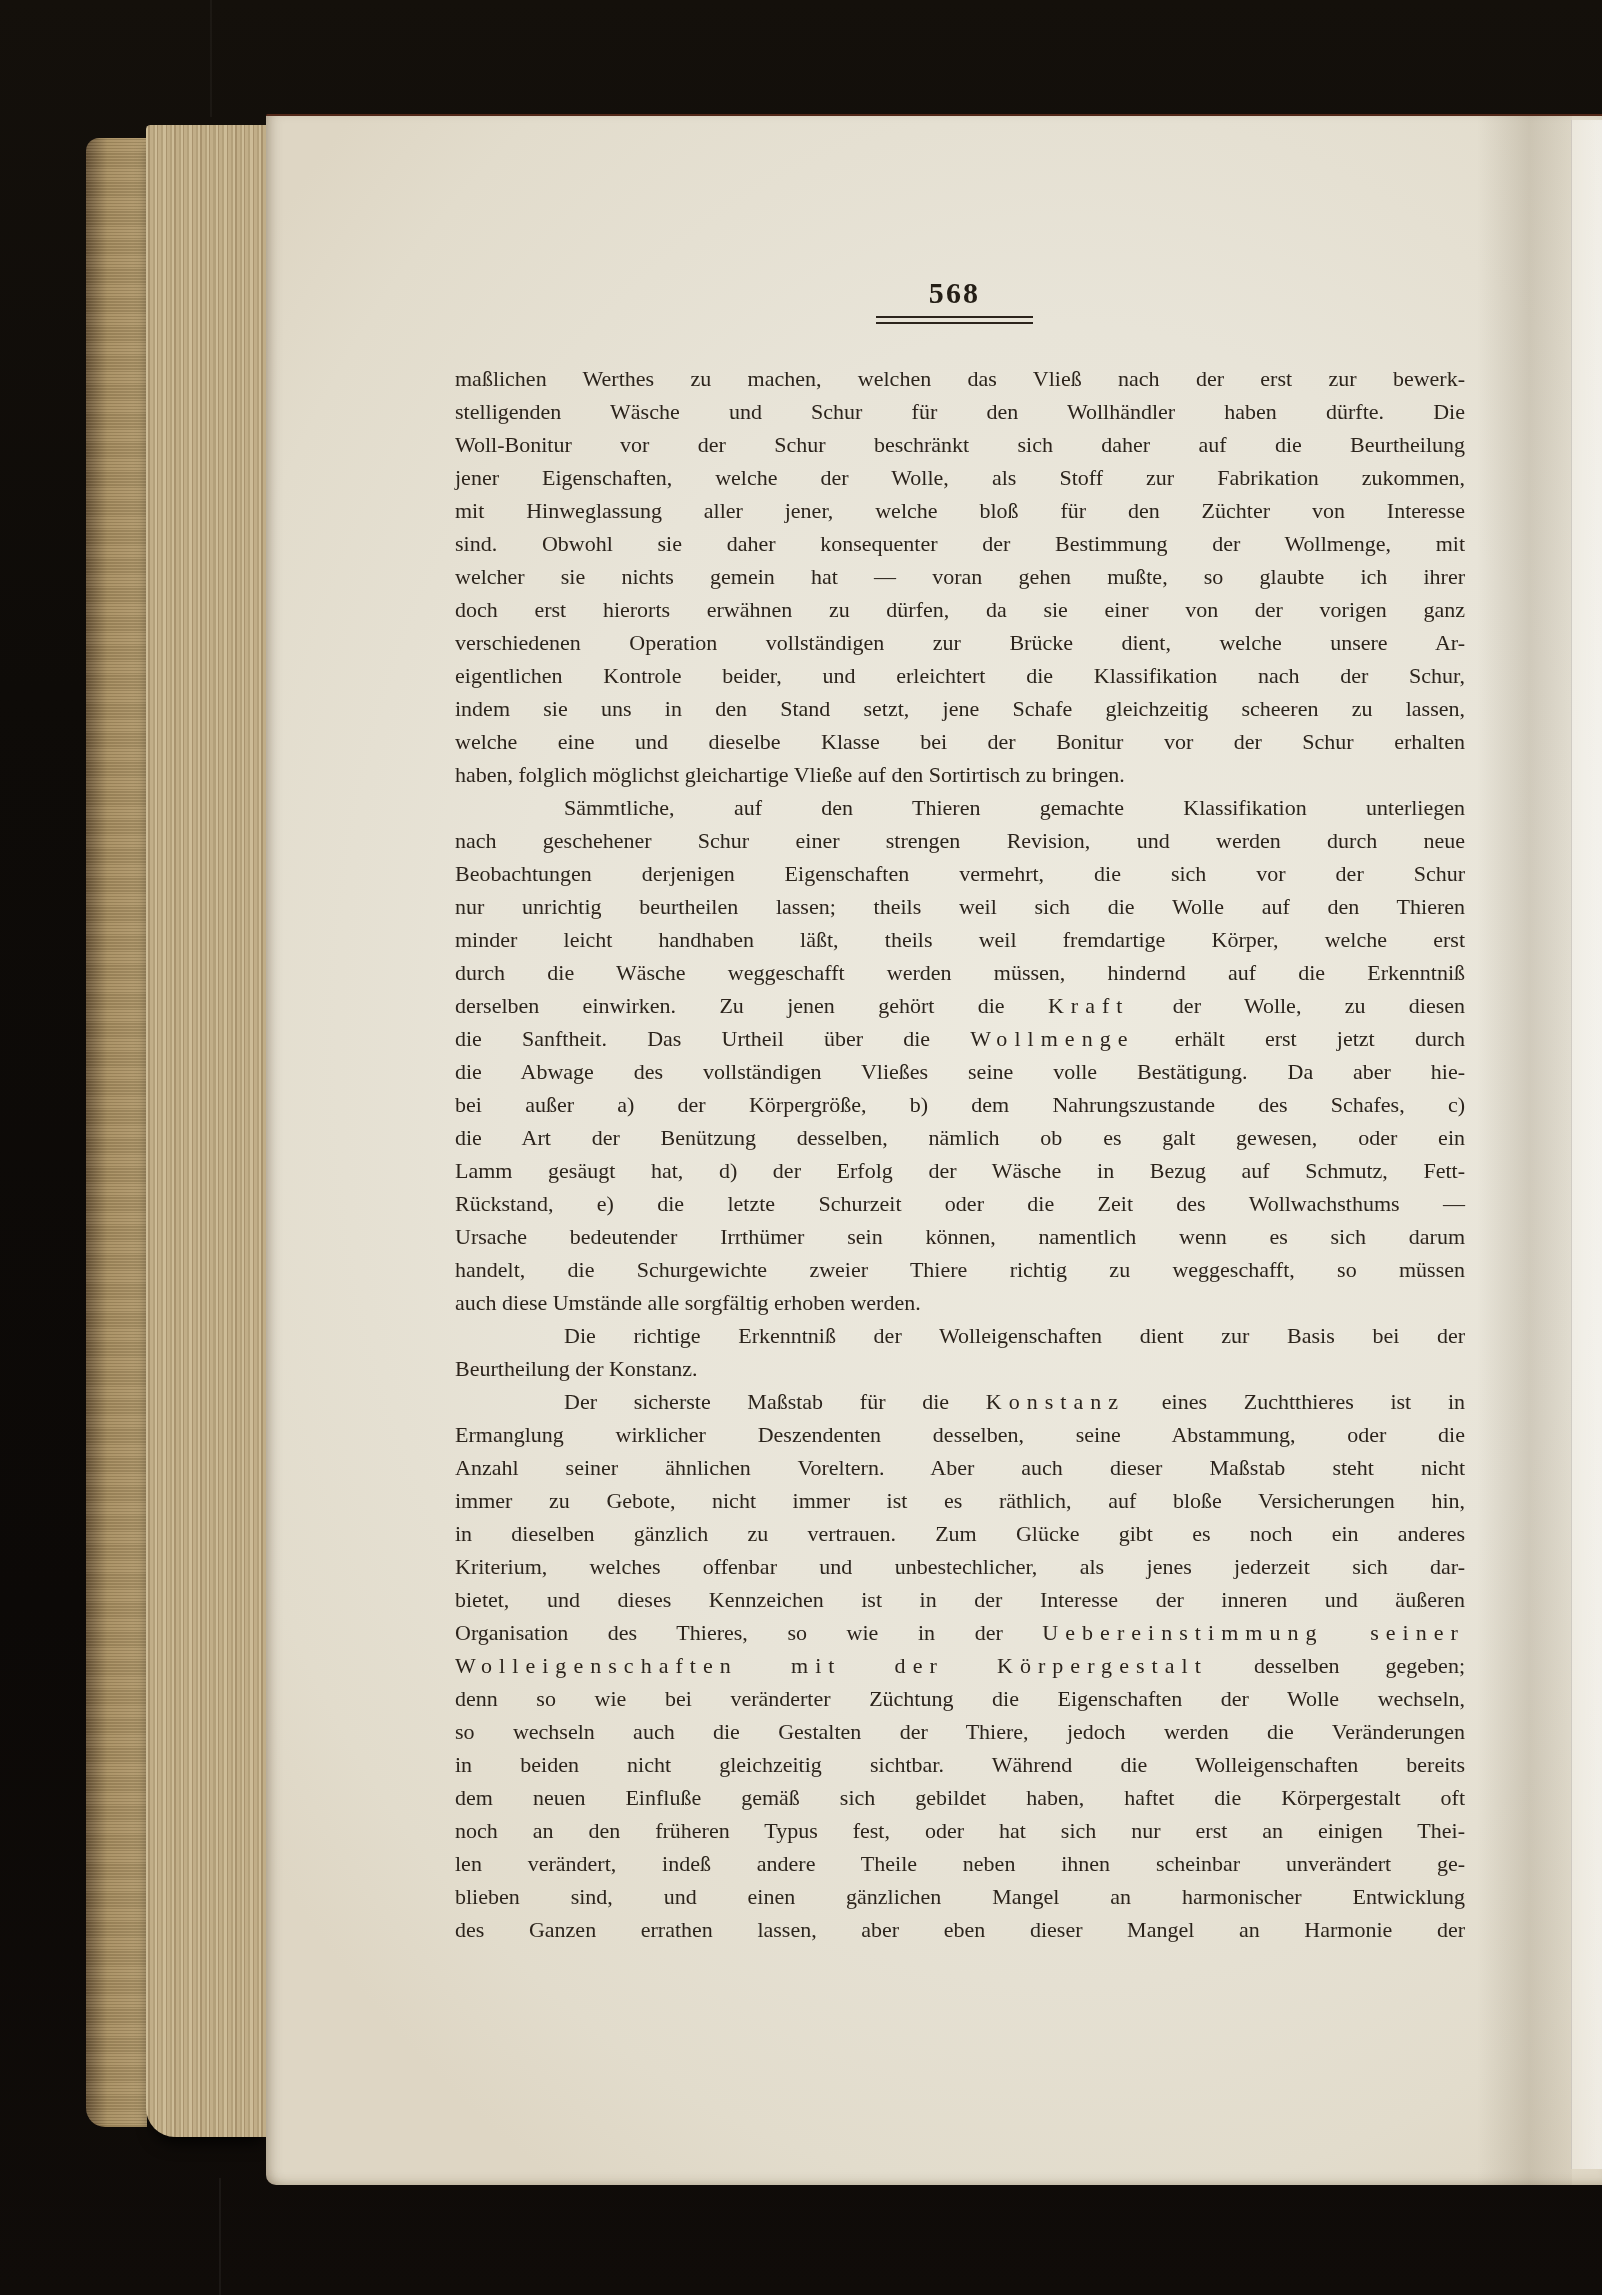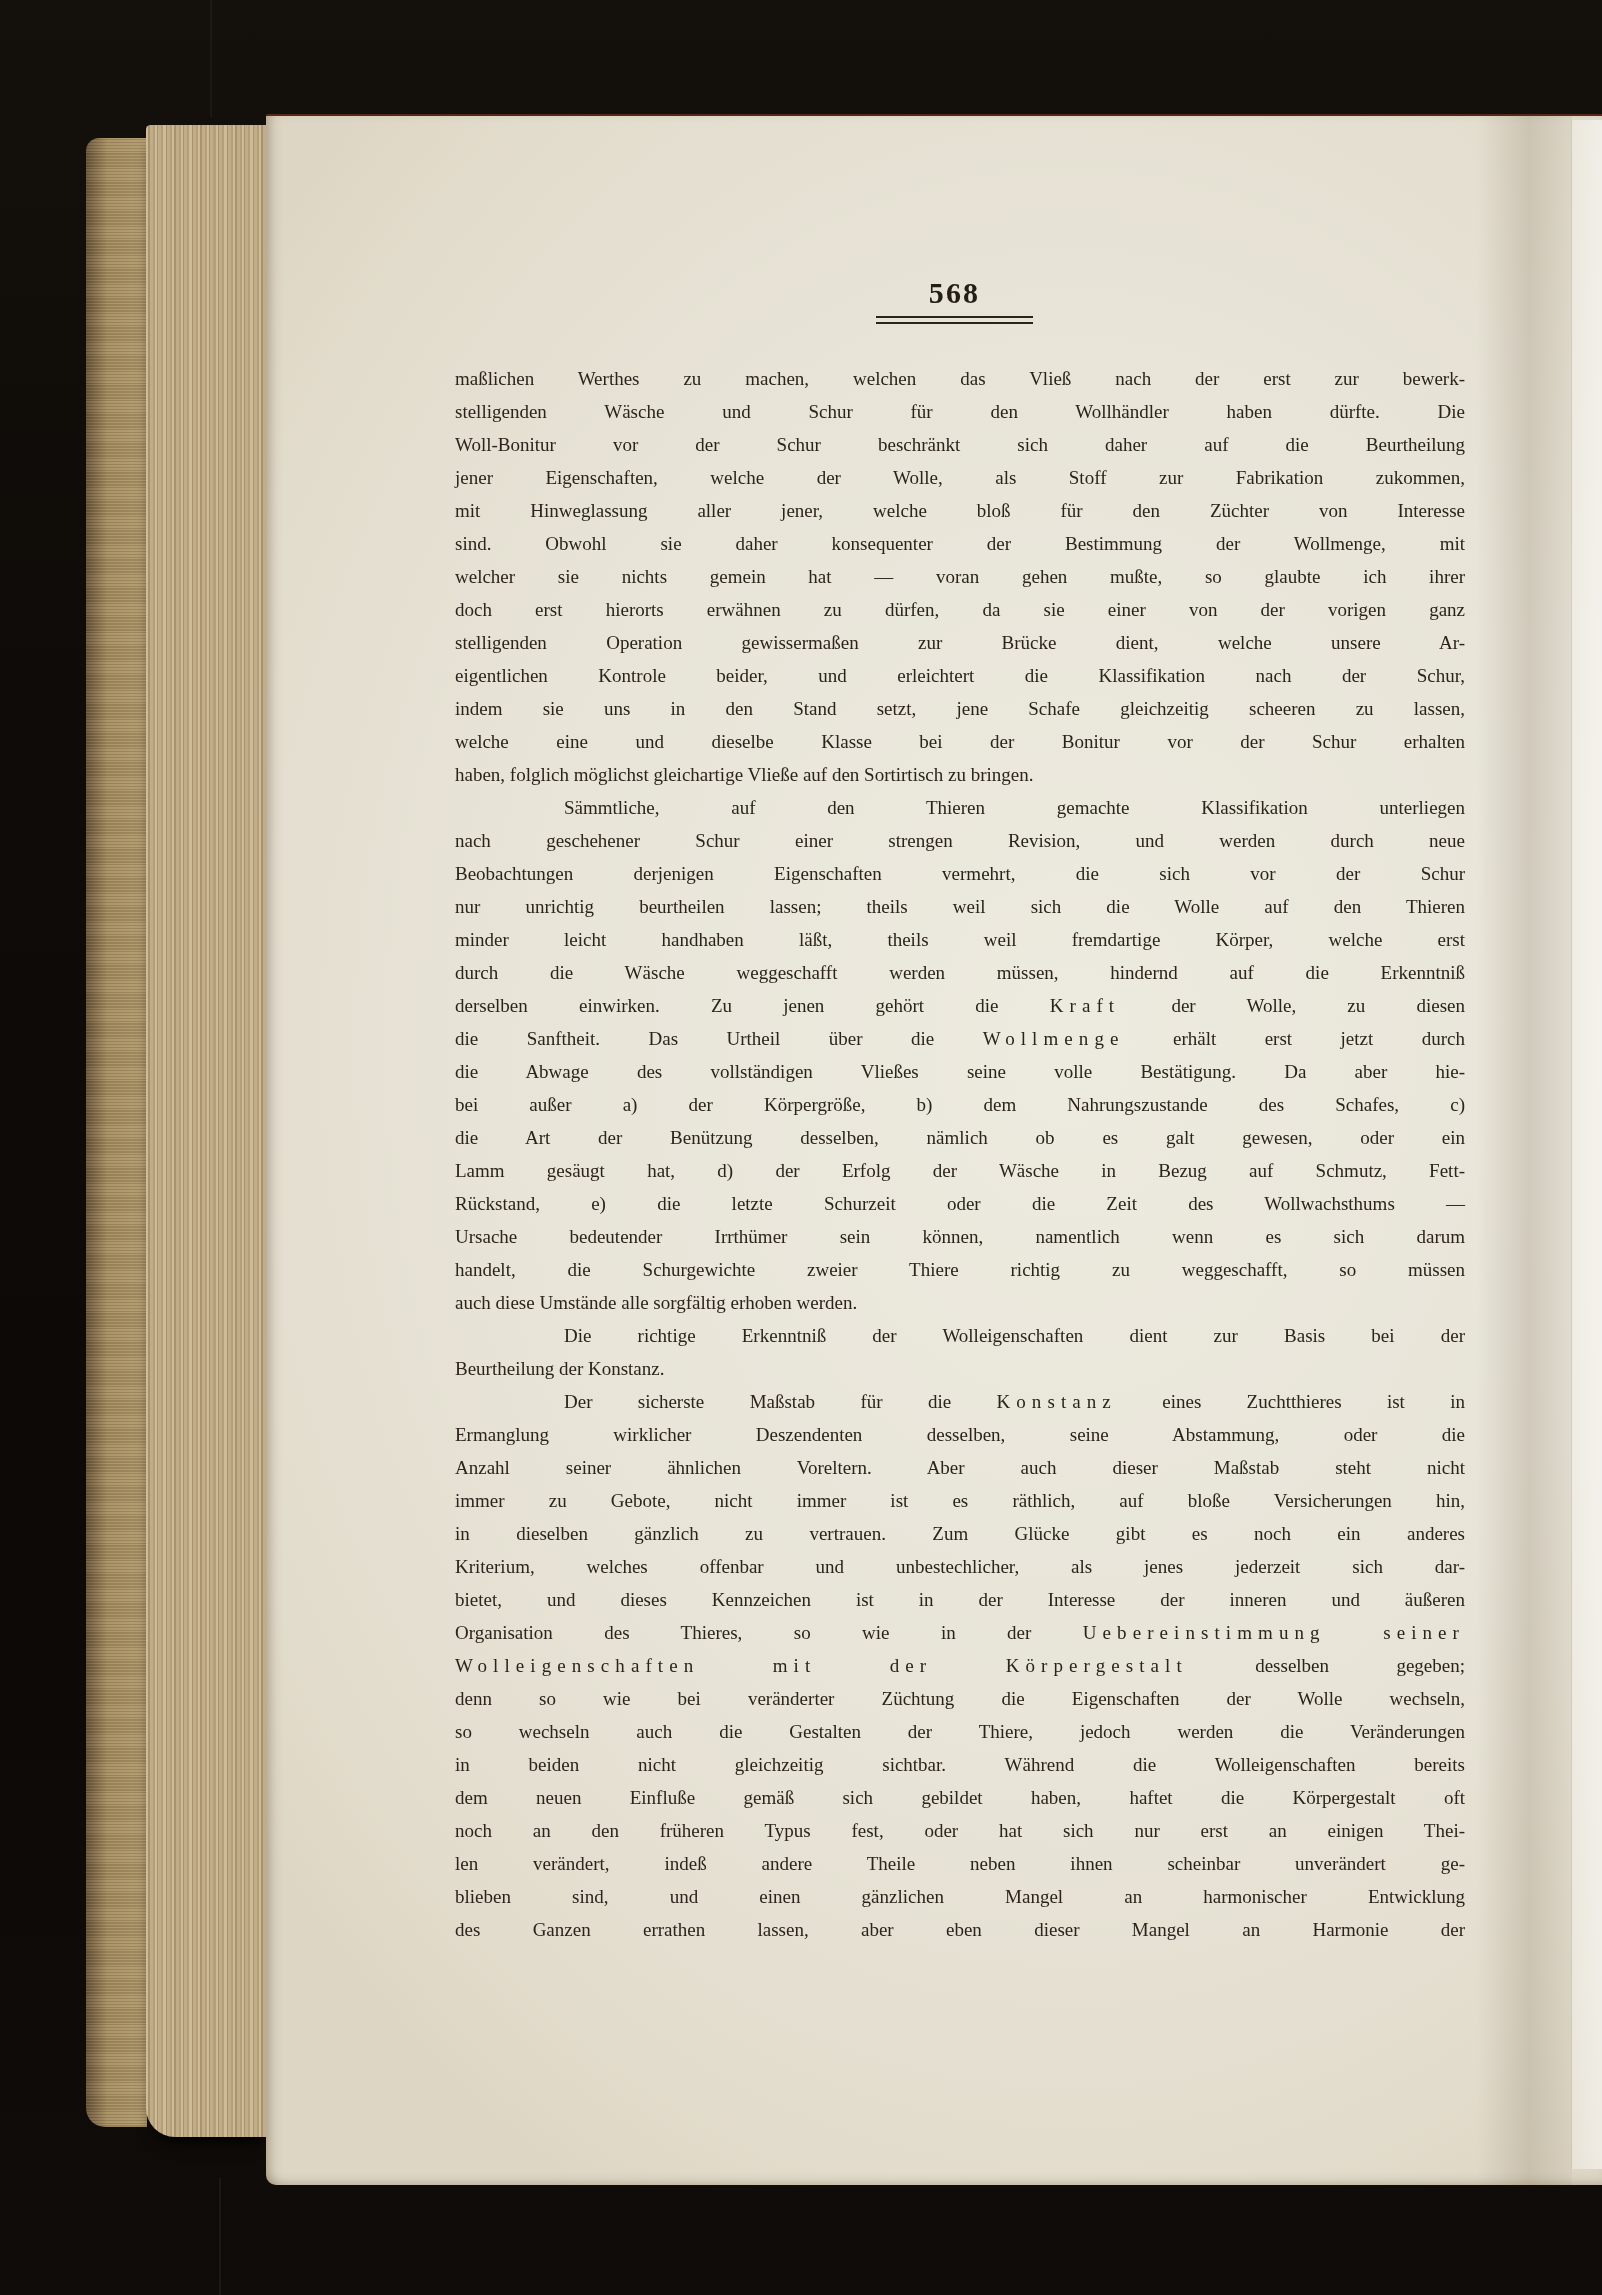--- a/index.html
+++ b/index.html
@@ -37,21 +37,21 @@
   .facing-sliver{position:absolute;right:0;top:4.4px;width:31px;height:99%;
     background:linear-gradient(90deg,rgba(255,255,255,0.30),rgba(255,255,255,0.55));
     border-left:0.7px solid rgba(60,45,25,0.18);}
 
   .pagenum-wrap{position:absolute;left:579px;top:162px;width:219px;text-align:center;}
   .pagenum{font-size:30px;font-weight:700;color:#241e16;letter-spacing:2.2px;line-height:1;}
   .rule{width:157px;margin:8px auto 0;height:3.6px;
         border-top:2.9px solid #2c241c;border-bottom:2.2px solid #2c241c;}
 
   .textblock{position:absolute;left:189px;top:246px;width:1010px;
-    font-size:19px;line-height:33px;color:#2c241c;
+    font-size:22px;line-height:33px;color:#2c241c;
     text-rendering:optimizeLegibility;}
   .line{text-align:justify;text-align-last:justify;white-space:normal;}
   .line.pend{text-align-last:left;}
   .line.indent{text-indent:109px;}
   .sperr{letter-spacing:0.32em;}
 </style>
 </head>
 <body>
 
 <div class="photo">
@@ -69,21 +69,21 @@
 
     <div class="textblock">
         <div class="line">maßlichen Werthes zu machen, welchen das Vließ nach der erst zur bewerk-</div>
         <div class="line">stelligenden Wäsche und Schur für den Wollhändler haben dürfte. Die</div>
         <div class="line">Woll-Bonitur vor der Schur beschränkt sich daher auf die Beurtheilung</div>
         <div class="line">jener Eigenschaften, welche der Wolle, als Stoff zur Fabrikation zukommen,</div>
         <div class="line">mit Hinweglassung aller jener, welche bloß für den Züchter von Interesse</div>
         <div class="line">sind. Obwohl sie daher konsequenter der Bestimmung der Wollmenge, mit</div>
         <div class="line">welcher sie nichts gemein hat — voran gehen mußte, so glaubte ich ihrer</div>
         <div class="line">doch erst hierorts erwähnen zu dürfen, da sie einer von der vorigen ganz</div>
-        <div class="line">stelligenden Operation gewissermaßen zur Brücke dient, welche unsere Ar-</div>
+        <div class="line">verschiedenen Operation vollständigen zur Brücke dient, welche unsere Ar-</div>
         <div class="line">eigentlichen Kontrole beider, und erleichtert die Klassifikation nach der Schur,</div>
         <div class="line">indem sie uns in den Stand setzt, jene Schafe gleichzeitig scheeren zu lassen,</div>
         <div class="line">welche eine und dieselbe Klasse bei der Bonitur vor der Schur erhalten</div>
         <div class="line pend">haben, folglich möglichst gleichartige Vließe auf den Sortirtisch zu bringen.</div>
         <div class="line indent">Sämmtliche, auf den Thieren gemachte Klassifikation unterliegen</div>
         <div class="line">nach geschehener Schur einer strengen Revision, und werden durch neue</div>
         <div class="line">Beobachtungen derjenigen Eigenschaften vermehrt, die sich vor der Schur</div>
         <div class="line">nur unrichtig beurtheilen lassen; theils weil sich die Wolle auf den Thieren</div>
         <div class="line">minder leicht handhaben läßt, theils weil fremdartige Körper, welche erst</div>
         <div class="line">durch die Wäsche weggeschafft werden müssen, hindernd auf die Erkenntniß</div>

